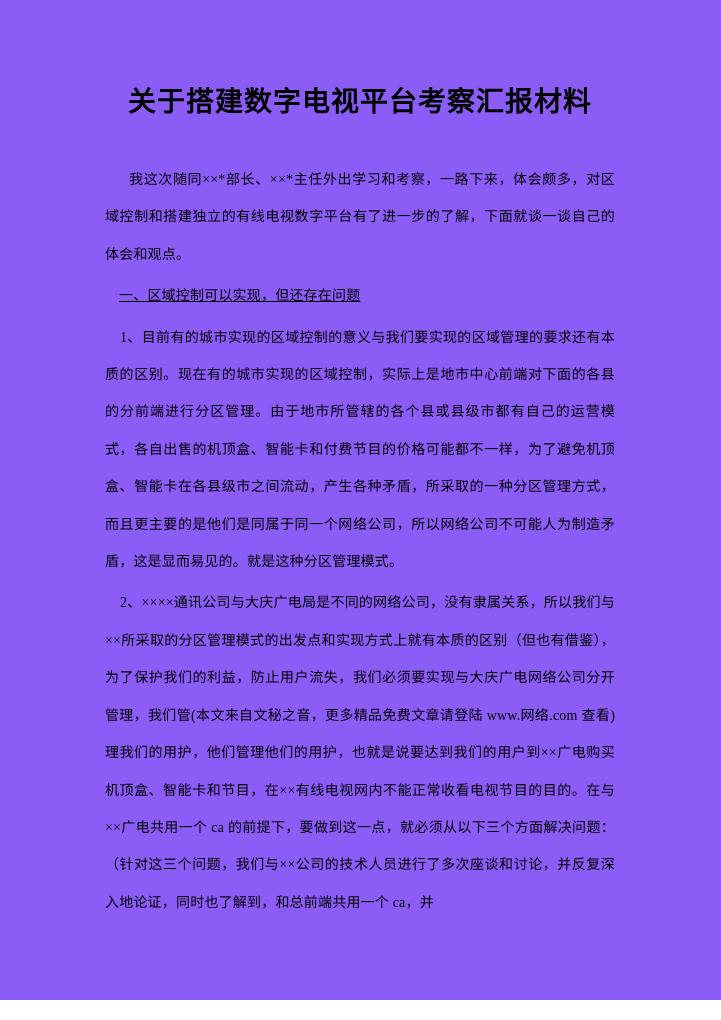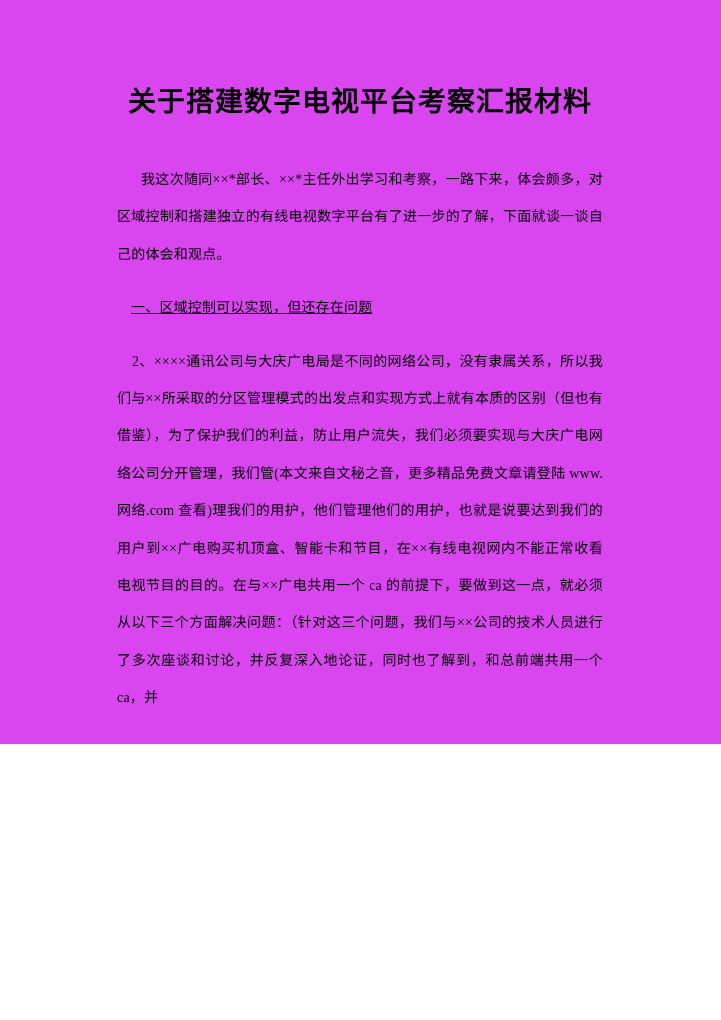--- a/index.html
+++ b/index.html
@@ -3,56 +3,57 @@
 <meta charset="utf-8">
 <style>
   html, body {
     margin: 0;
     padding: 0;
     background: #ffffff;
   }
   .page {
     position: relative;
     width: 721px;
-    height: 744px;
-    background: #d946ef;
+    height: 1000px;
+    background: #8b5cf6;
     overflow: hidden;
     color: #000000;
     font-family: "Liberation Serif", "DejaVu Serif", serif;
   }
   .doc {
     padding: 0 102px 0 101px;
   }
   .title {
     margin: 80px 0 37px 0;
     font-size: 28px;
     line-height: 44px;
     font-weight: bold;
     text-align: center;
     letter-spacing: 1px;
     white-space: nowrap;
   }
   .para {
-    margin: 16px;
+    margin: 4px;
     font-size: 14px;
     line-height: 37.4px;
     text-align: justify;
     letter-spacing: 0.2px;
   }
   .indent-intro { text-indent: 24px; }
   .indent-heading { text-indent: 14px; text-decoration: underline; }
   .indent-point { text-indent: 15px; }
 </style>
 </head>
 <body>
 
 <div class="page">
   <div class="doc">
     <h1 class="title">关于搭建数字电视平台考察汇报材料</h1>
 
     <p class="para indent-intro">我这次随同××*部长、××*主任外出学习和考察，一路下来，体会颇多，对区域控制和搭建独立的有线电视数字平台有了进一步的了解，下面就谈一谈自己的体会和观点。</p>
 
     <p class="para indent-heading">一、区域控制可以实现，但还存在问题</p>
 
+    <p class="para indent-point">1、目前有的城市实现的区域控制的意义与我们要实现的区域管理的要求还有本质的区别。现在有的城市实现的区域控制，实际上是地市中心前端对下面的各县的分前端进行分区管理。由于地市所管辖的各个县或县级市都有自己的运营模式，各自出售的机顶盒、智能卡和付费节目的价格可能都不一样，为了避免机顶盒、智能卡在各县级市之间流动，产生各种矛盾，所采取的一种分区管理方式，而且更主要的是他们是同属于同一个网络公司，所以网络公司不可能人为制造矛盾，这是显而易见的。就是这种分区管理模式。</p>
 
     <p class="para indent-point">2、××××通讯公司与大庆广电局是不同的网络公司，没有隶属关系，所以我们与××所采取的分区管理模式的出发点和实现方式上就有本质的区别（但也有借鉴），为了保护我们的利益，防止用户流失，我们必须要实现与大庆广电网络公司分开管理，我们管(本文来自文秘之音，更多精品免费文章请登陆 www.网络.com 查看)理我们的用护，他们管理他们的用护，也就是说要达到我们的用户到××广电购买机顶盒、智能卡和节目，在××有线电视网内不能正常收看电视节目的目的。在与××广电共用一个 ca 的前提下，要做到这一点，就必须从以下三个方面解决问题：（针对这三个问题，我们与××公司的技术人员进行了多次座谈和讨论，并反复深入地论证，同时也了解到，和总前端共用一个 ca，并</p>
   </div>
 </div>
 
 </body></html>

